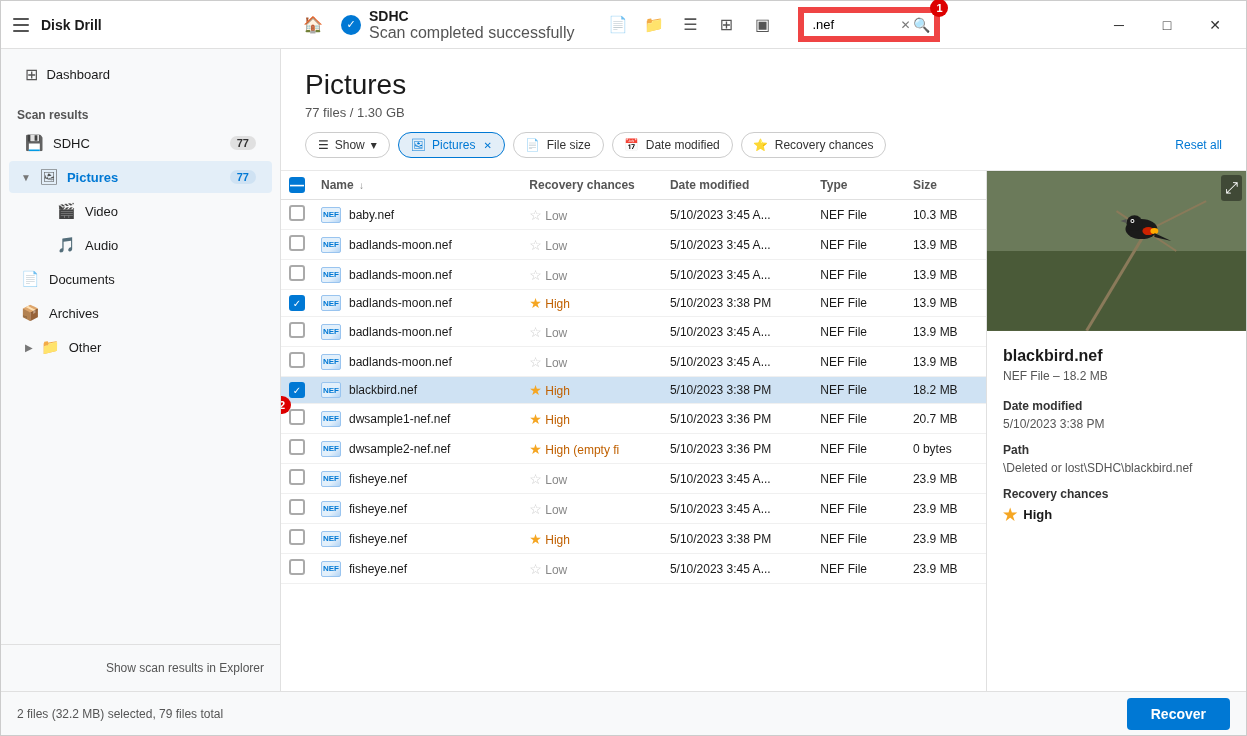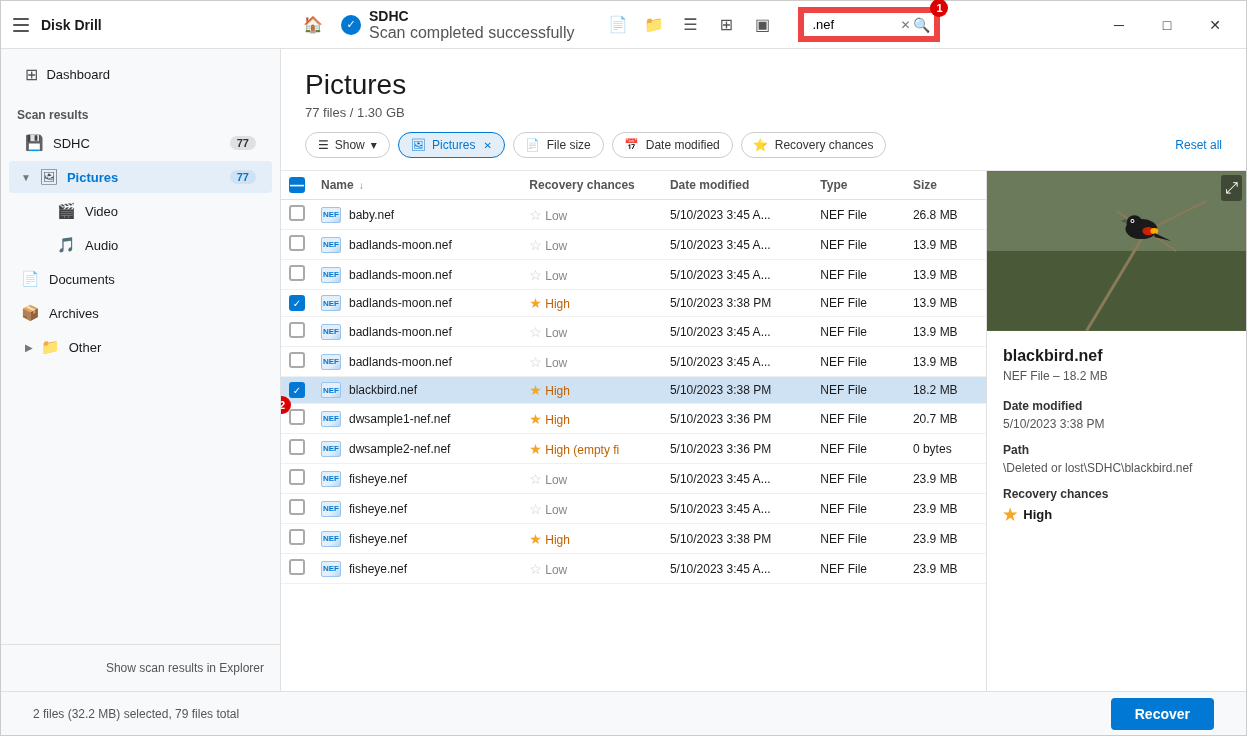--- a/index.html
+++ b/index.html
@@ -84,21 +84,21 @@
     .preview-info { padding: 16px; flex: 1; overflow-y: auto; }
     .preview-filename { font-size: 16px; font-weight: 600; margin-bottom: 4px; }
     .preview-filetype { font-size: 12px; color: #555; margin-bottom: 16px; }
     .preview-section-label { font-size: 12px; font-weight: 600; color: #333; margin-bottom: 4px; }
     .preview-value { font-size: 12px; color: #555; margin-bottom: 12px; }
     .preview-recovery { display: flex; align-items: center; gap: 6px; font-size: 13px; font-weight: 600; }
     .preview-star { color: #f5a623; font-size: 16px; }
     .expand-icon { margin-left: auto; cursor: pointer; color: #0078d4; font-size: 16px; border: none; background: transparent; padding: 4px; }
 
     
-    .bottom-bar { height: 44px; background: #f8f9fa; border-top: 1px solid #e0e0e0; display: flex; align-items: center; padding: 0 32px; gap: 12px; }
+    .bottom-bar { height: 44px; background: #f8f9fa; border-top: 1px solid #e0e0e0; display: flex; align-items: center; padding: 0 16px; gap: 12px; }
     .selection-info { flex: 1; font-size: 12px; color: #555; }
     .recover-btn { background: #0078d4; color: #fff; border: none; border-radius: 4px; padding: 8px 24px; font-size: 14px; font-weight: 600; cursor: pointer; }
 
     
     .badge-2 { position: absolute; top: -8px; left: -8px; background: #d00; color: #fff; border-radius: 50%; width: 18px; height: 18px; display: flex; align-items: center; justify-content: center; font-size: 11px; font-weight: 700; z-index: 10; }
     .pos-rel { position: relative; }
 
     
     .sort-arrow { font-size: 10px; color: #888; margin-left: 2px; }
 
@@ -279,21 +279,21 @@
           <div class="file-icon">NEF</div>
           <span>baby.nef</span>
         </div>
       </td>
       <td>
         <span class="star-icon star-empty">☆</span>
         <span class="recovery-low"> Low</span>
       </td>
       <td>5/10/2023 3:45 A...</td>
       <td>NEF File</td>
-      <td>26.8 MB</td>
+      <td>10.3 MB</td>
     </tr>
                 <tr>
       <td class="checkbox-cell" style="position:relative;">
         
         <div class="cb"></div>
       </td>
       <td>
         <div class="file-name-cell">
           <div class="file-icon">NEF</div>
           <span>badlands-moon.nef</span>

